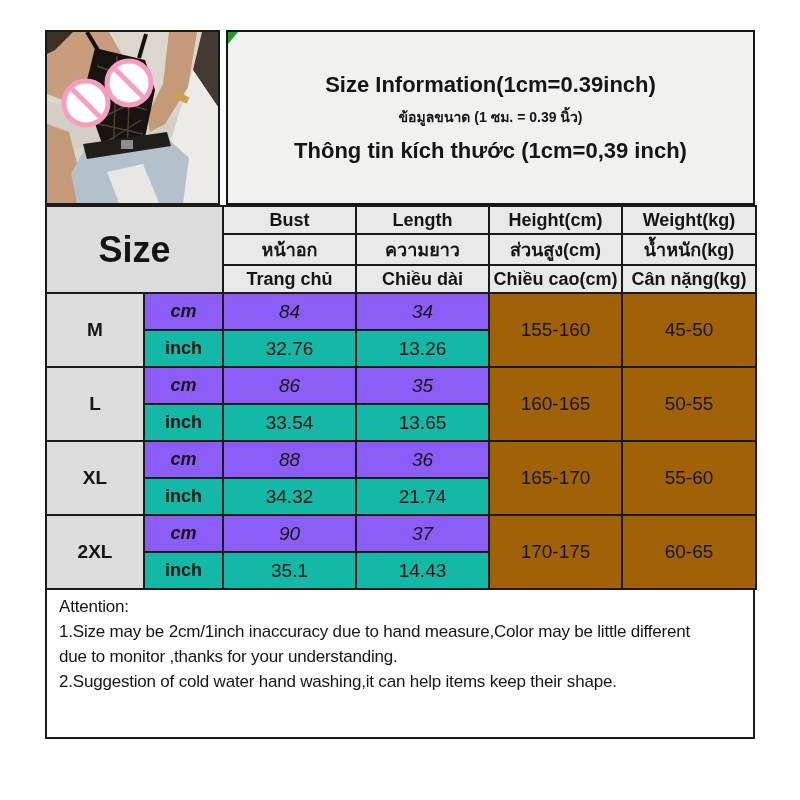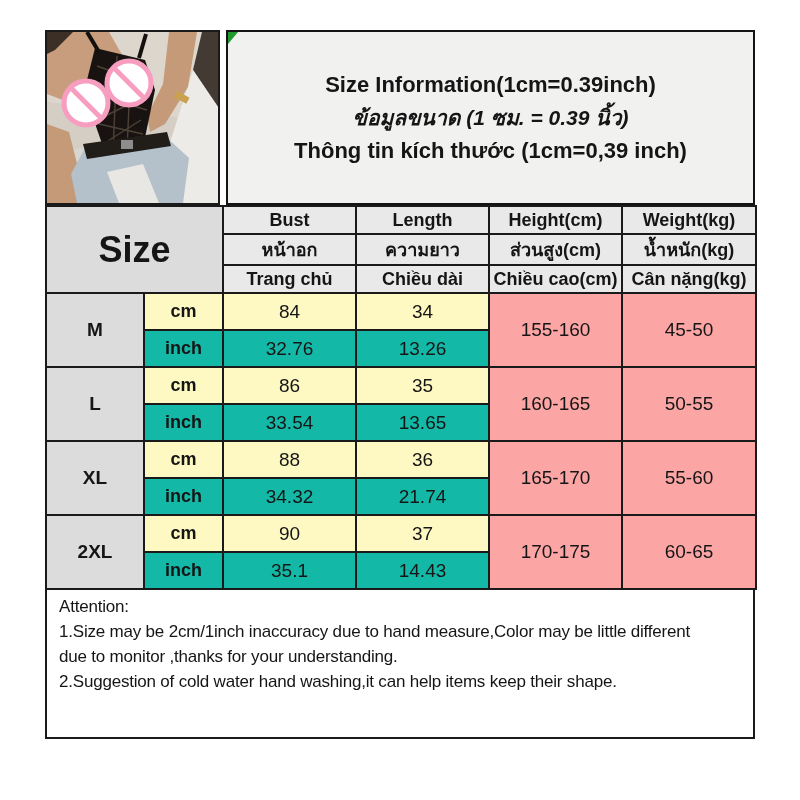--- a/index.html
+++ b/index.html
@@ -22,40 +22,40 @@
     flex:1;box-sizing:border-box;border:2px solid #141414;background:#f1f1f0;
     position:relative;display:flex;flex-direction:column;justify-content:center;
     align-items:center;text-align:center;padding-top:0;
   }
   .corner-triangle{
     position:absolute;left:0;top:0;width:10px;height:12px;
     background:#1f9b2e;clip-path:polygon(0 0,100% 0,0 100%);
   }
   .title-line{font-weight:bold;line-height:33px;white-space:nowrap;}
   .title-en,.title-vi{font-size:22px;}
-  .title-th{font-size:21px;font-style:italic;}
+  .title-th{font-size:14px;}
 
   
   table.size-table{
     border-collapse:collapse;table-layout:fixed;width:710px;margin-top:0;
   }
   .size-table th,.size-table td{
     border:2px solid #1a1a1a;text-align:center;vertical-align:middle;
     padding:0;overflow:hidden;
   }
   .hdr-row{height:28px;}
   .body-row{height:37px;}
   .cell-hdr{background:#e9e9e9;font-weight:bold;font-size:18px;}
   .cell-size-big{background:#dcdcdc;font-weight:bold;font-size:36px;}
   .cell-size-label{background:#dcdcdc;font-weight:bold;font-size:19px;}
   .cell-unit{font-weight:bold;font-size:18px;}
   .cell-val{font-size:19px;font-weight:normal;}
-  .row-cm .cell-unit,.row-cm .cell-val{background:#fef9c3;}
+  .row-cm .cell-unit,.row-cm .cell-val{background:#8b5cf6;font-style:italic;}
   .row-inch .cell-unit,.row-inch .cell-val{background:#14b8a6;}
-  .cell-range{background:#fca5a5;font-size:19px;}
+  .cell-range{background:#a16207;font-size:19px;}
 
   
   .attention-box{
     box-sizing:border-box;width:710px;height:151px;margin-top:-2px;
     border:2px solid #1a1a1a;background:#ffffff;
     padding:4px 12px;font-size:17px;line-height:25px;
   }
   .attention-box .att-line{white-space:nowrap;letter-spacing:-0.2px;}
 </style>
 </head>

